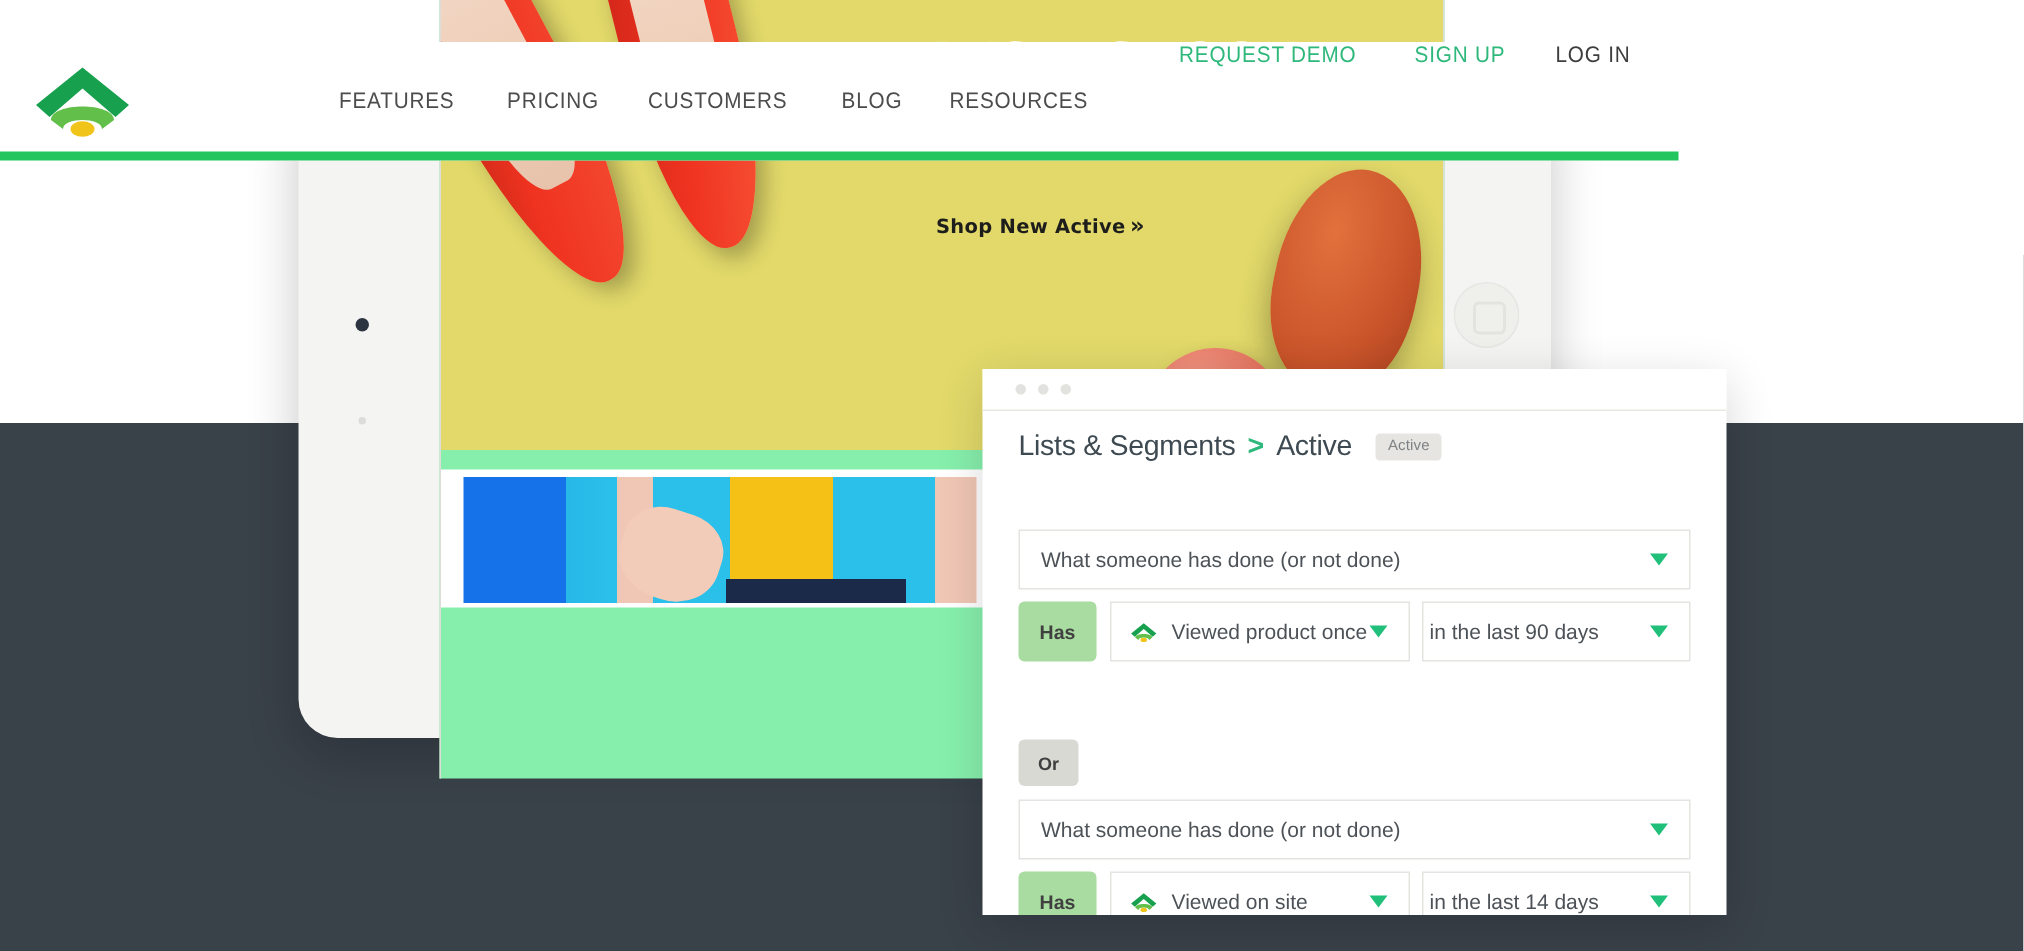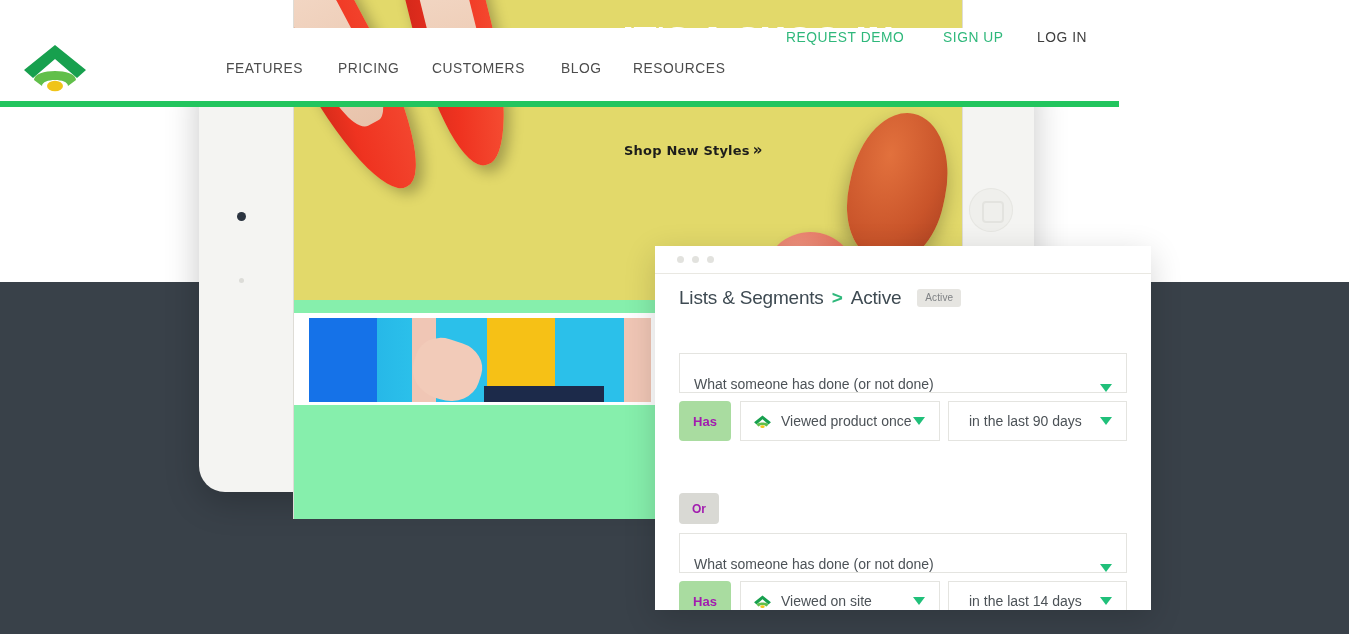--- a/index.html
+++ b/index.html
@@ -320,21 +320,21 @@
   .group { position: absolute; left: 24px; width: 448px; }
   .group-1 { top: 107px; }
   .group-2 { top: 247px; }
 
   .select-wide {
     width: 448px;
     height: 40px;
     border: 1px solid #e4e4e0;
     background: #ffffff;
     display: flex;
-    align-items: flex-end;
+    align-items: center;
     padding: 0 14px;
     position: relative;
   }
   .select-wide .sw-label {
     font-size: 14px;
     color: #4c5257;
   }
 
   .caret {
     position: absolute;
@@ -354,21 +354,21 @@
 
   .badge-op {
     width: 52px;
     height: 40px;
     border-radius: 4px;
     display: flex;
     align-items: center;
     justify-content: center;
     font-size: 13px;
     font-weight: bold;
-    color: #a21caf;
+    color: #404040;
   }
   .badge-has { background: #a9dca0; }
   .badge-or  {
     background: #d9d9d4;
     width: 40px;
     height: 31px;
     font-size: 12px;
   }
 
   .select-mid {
@@ -386,21 +386,21 @@
   .select-mid .sm-label { font-size: 14px; color: #4c5257; white-space: nowrap; }
 
   .select-date {
     margin-left: 8px;
     width: 179px;
     height: 40px;
     border: 1px solid #e4e4e0;
     background: #fff;
     display: flex;
     align-items: center;
-    padding: 0 20px;
+    padding: 0 4px;
     position: relative;
   }
   .select-date .sd-label { font-size: 14px; color: #4c5257; white-space: nowrap; }
 
   .or-wrap { margin-bottom: 9px; }
 
   .wifi-sm { width: 19px; height: 15px; flex: 0 0 auto; }
 </style>
 </head>
 <body>
@@ -447,21 +447,21 @@
         </div>
         <div class="shoe shoe-b">
           <div class="shoe-b-inner"></div>
         </div>
         <div class="shoe shoe-c"></div>
         <div class="shoe shoe-d"></div>
 
         <div class="banner-head">IT'S A SHOO-IN.
 NEW SHOES.</div>
         <div class="banner-cta">
-          <span>Shop New Styles</span><span class="chev">»</span>
+          <span>Shop New Active</span><span class="chev">»</span>
         </div>
       </div>
 
       <div class="strip">
         <div class="strip-a">
           <div class="strip-a-hand"></div>
           <div class="strip-a-belt"></div>
         </div>
         <div class="strip-b">
           <div class="strip-b-circ"></div>

